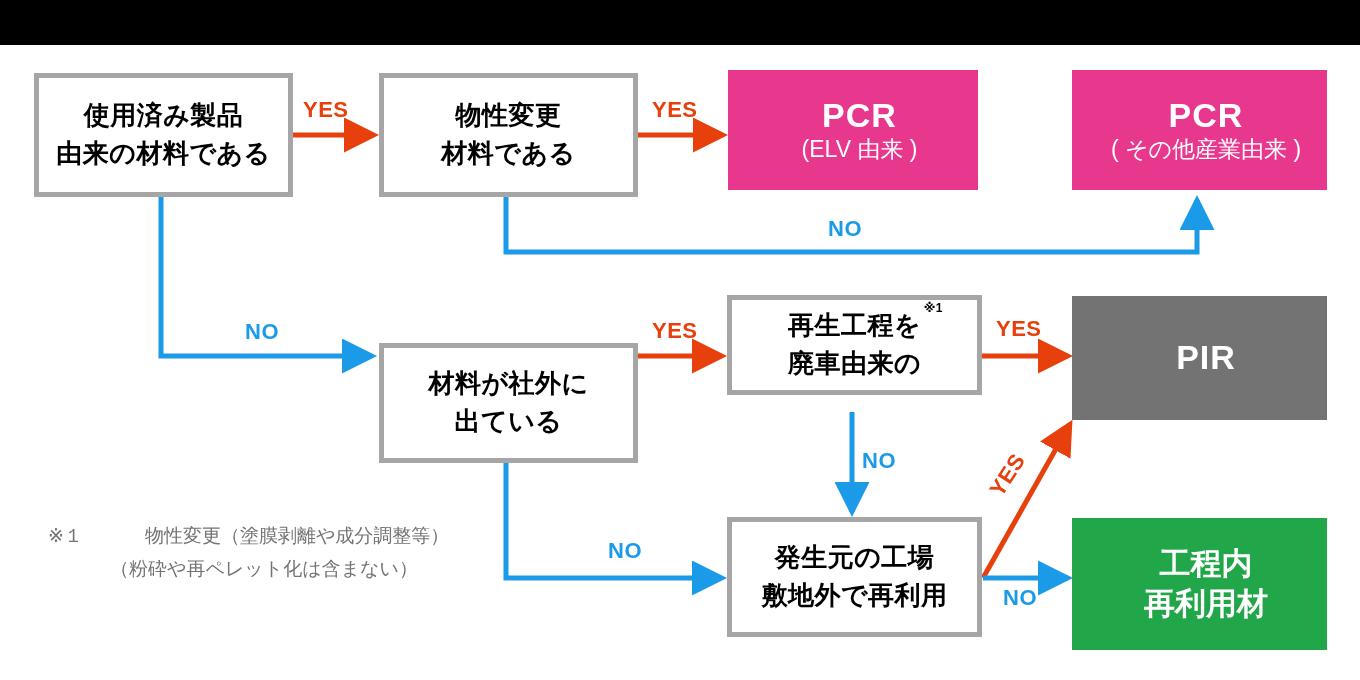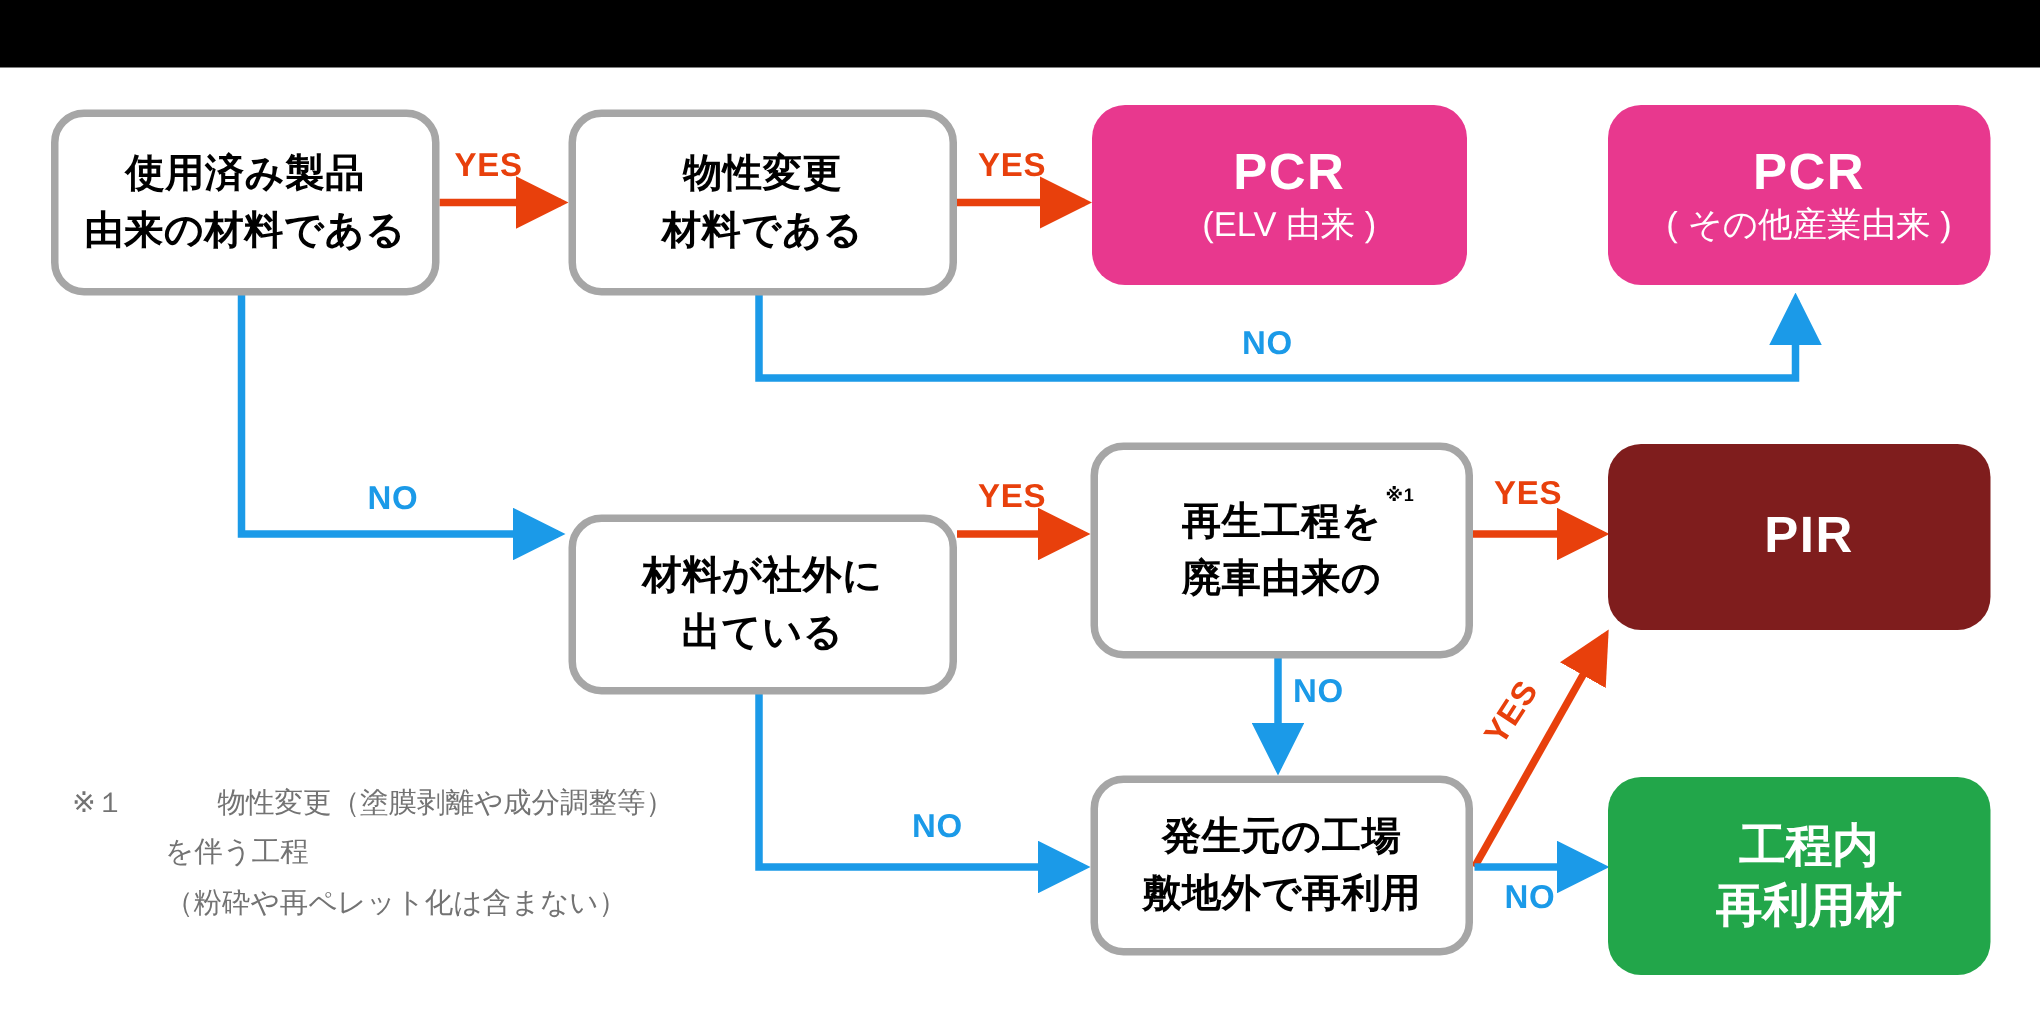--- a/index.html
+++ b/index.html
@@ -25,21 +25,20 @@
   }
   
   .node {
     position: absolute;
     box-sizing: border-box;
     display: flex;
     flex-direction: column;
     align-items: center;
     justify-content: center;
     text-align: left;
-    border-radius: 22px;
   }
   .node.decision {
     background: #ffffff;
     border: 5px solid #a6a6a6;
   }
   .node.decision .line {
     color: #000000;
     font-size: 26px;
     font-weight: 700;
     line-height: 1.45;
@@ -170,28 +169,28 @@
   <div class="node terminal" style="left:1072px; top:70px; width:255px; height:120px; background:#e8388e;">
     <div class="big">PCR</div>
     <div class="sub">( その他産業由来 )</div>
   </div>
 
   <div class="node decision" style="left:379px; top:295px; width:259px; height:120px;margin-top:48px;">
     <div class="line">材料が社外に</div>
     <div class="line">出ている</div>
   </div>
 
-  <div class="node decision" style="left:727px; top:295px; width:255px; height:144px;">
+  <div class="node decision" style="left:727px; top:295px; width:255px; height:100px;">
     <div class="line">
       <span>再生工程を</span><span class="sup">※1</span>
     </div>
     <div class="line">廃車由来の</div>
   </div>
 
-  <div class="node terminal" style="left:1072px; top:296px; width:255px; height:124px; background:#7f1d1d;">
+  <div class="node terminal" style="left:1072px; top:296px; width:255px; height:124px; background:#737373;">
     <div class="big">PIR</div>
   </div>
 
   <div class="node decision" style="left:727px; top:517px; width:255px; height:120px;">
     <div class="line">発生元の工場</div>
     <div class="line">敷地外で再利用</div>
   </div>
 
   <div class="node terminal" style="left:1072px; top:518px; width:255px; height:132px; background:#22a64a;font-family:Liberation Serif, serif;">
     <div class="jpbig">工程内</div>
@@ -213,17 +212,16 @@
   <div class="edge-label no" style="left:862px; top:448px;">NO</div>
 
   <div class="edge-label no" style="left:608px; top:538px;">NO</div>
 
   <div class="edge-label yes rot" style="left:985px; top:462px;">YES</div>
 
   <div class="edge-label no" style="left:1003px; top:585px;">NO</div>
 
   <div class="footnote" style="left:48px; top:519px;">
     <span class="fn-row"><span>※１</span><span class="fn-indent"></span><span>物性変更（塗膜剥離や成分調整等）</span></span>
-    <span class="fn-row"><span class="fn-indent"></span><span>を伴う工程</span></span>
     <span class="fn-row"><span class="fn-indent"></span><span>（粉砕や再ペレット化は含まない）</span></span>
   </div>
 
 </div>
 
 </body></html>

